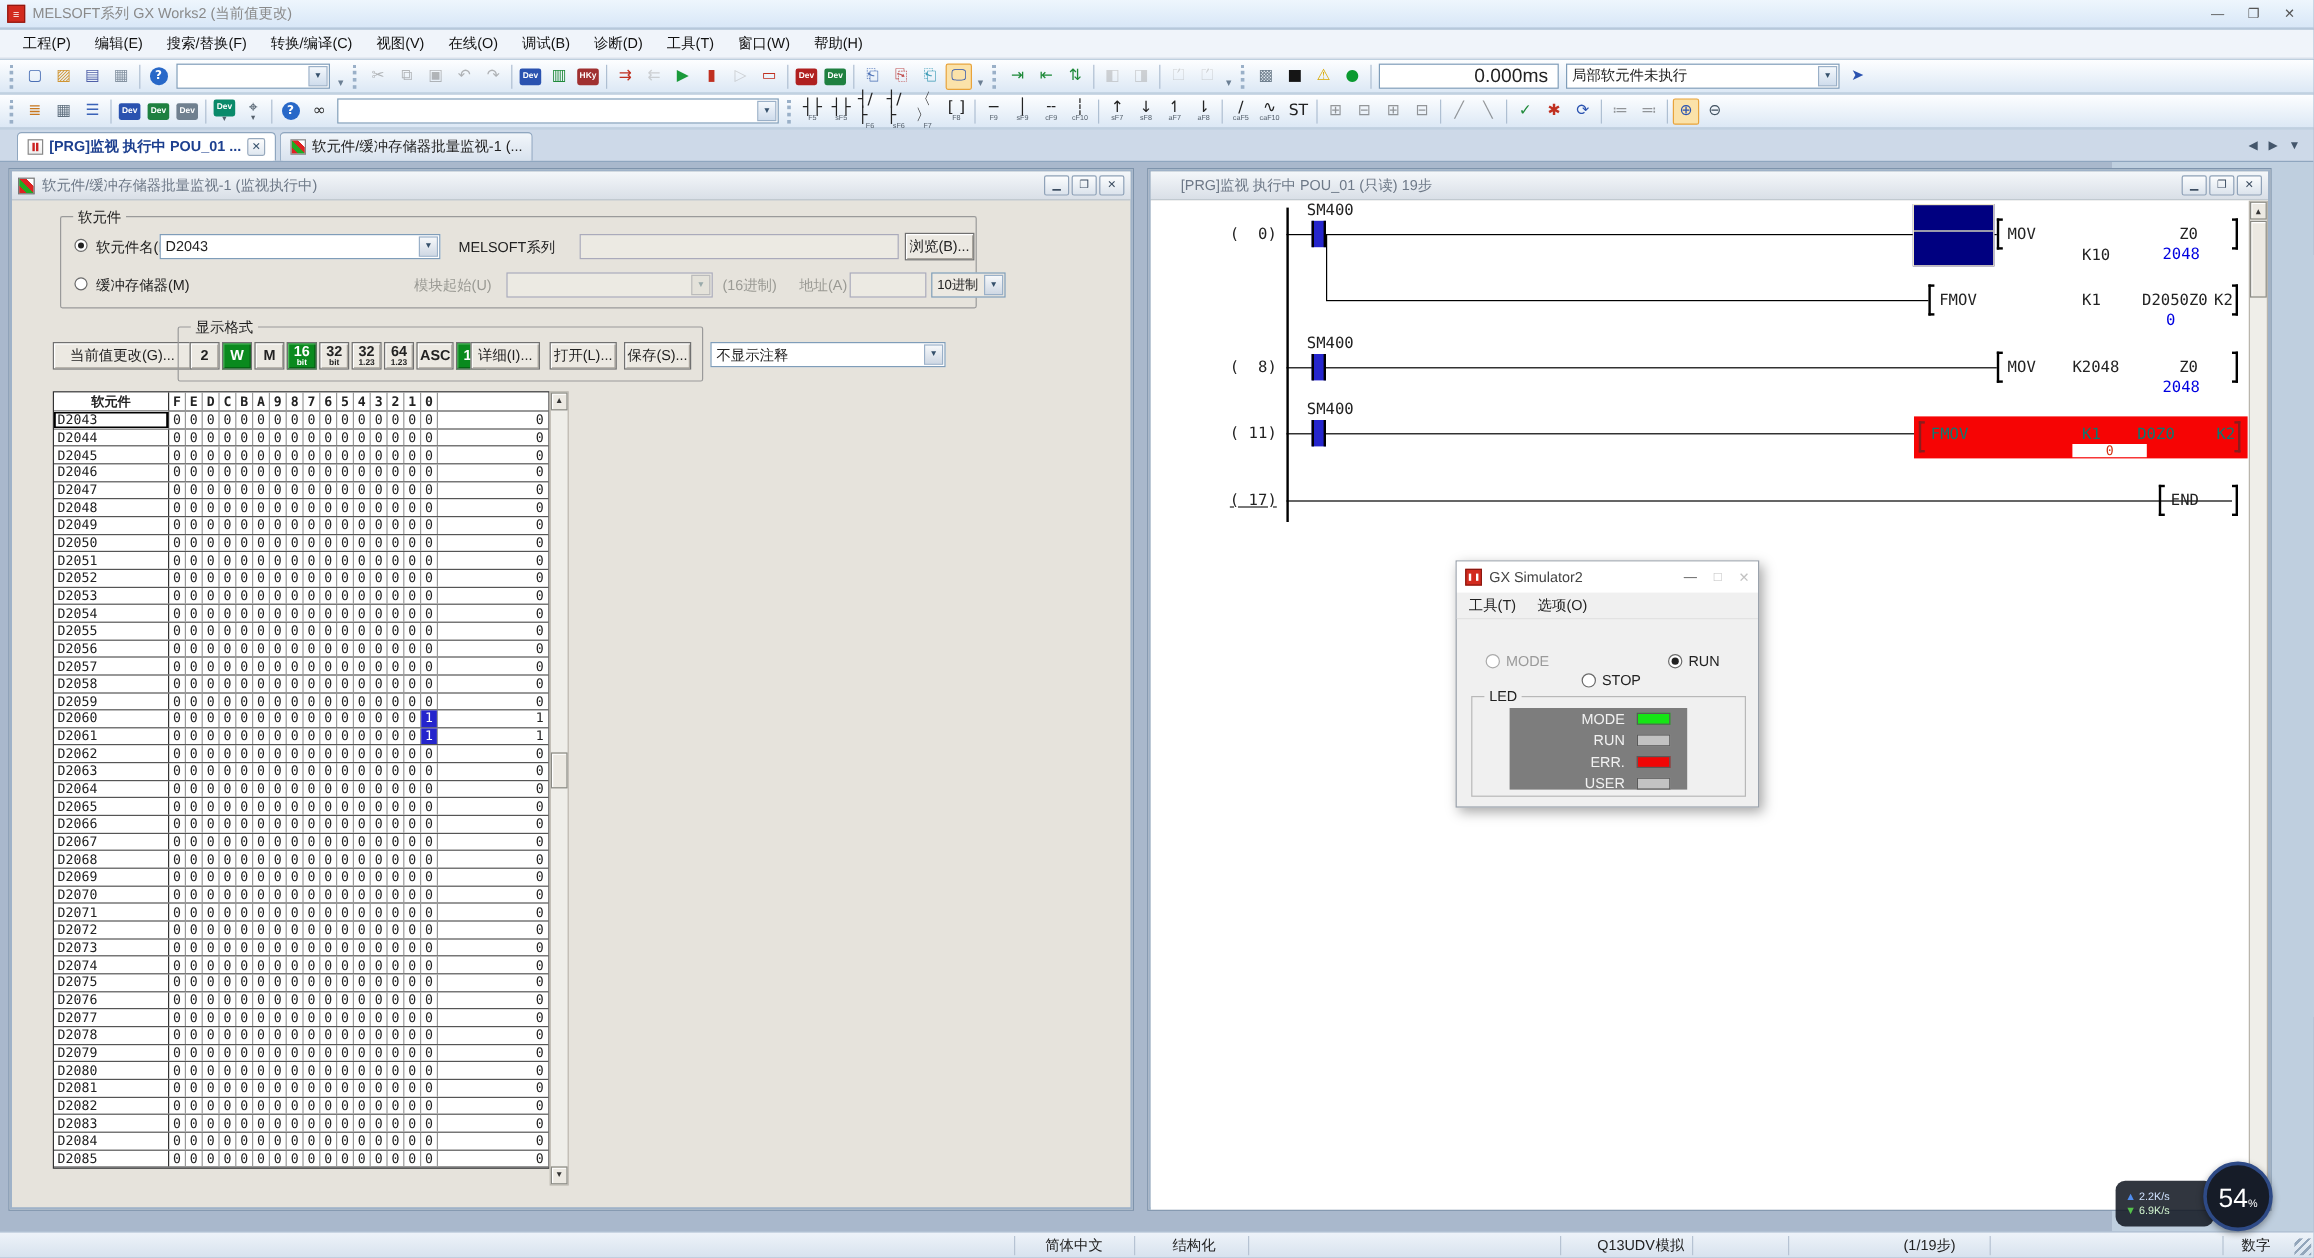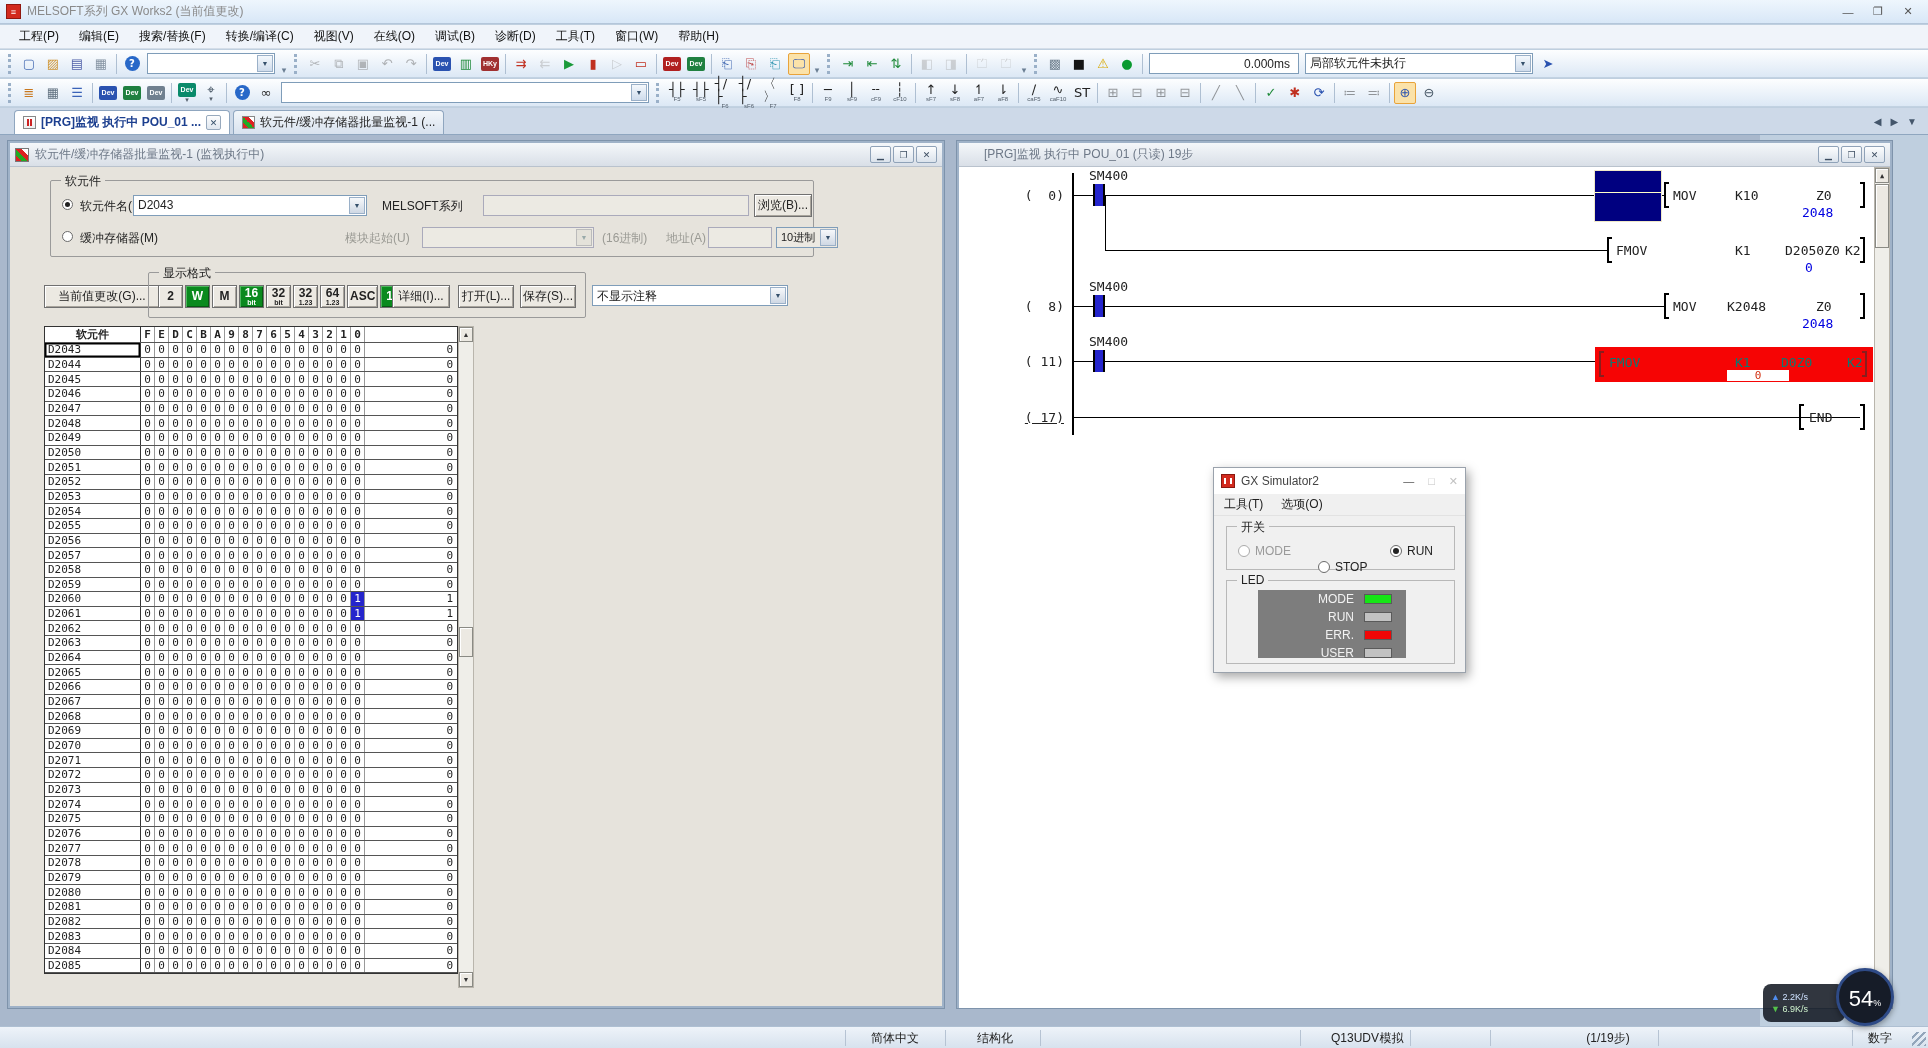--- a/index.html
+++ b/index.html
@@ -35,21 +35,21 @@
   .tb-icon .hint { font-size:6px; line-height:6px; color:#55606c; font-family:"Liberation Sans",sans-serif; }
   .tb-icon.round span.g { width:15px; height:15px; border-radius:50%; display:flex; align-items:center; justify-content:center;
     font-size:10px; font-weight:bold; }
   .devchip { min-width:18px; height:14px; padding:0 1px; border-radius:2px; color:#fff; font-size:7px; font-weight:bold;
     display:flex; align-items:center; justify-content:center; font-family:"Liberation Sans",sans-serif; }
   .tb-combo { height:21px; background:#fff; border:1px solid #7f9db9; display:flex; align-items:center; margin:0 3px; }
   .tb-combo .val { flex:1; padding:0 4px; font-size:12px; white-space:nowrap; overflow:hidden; }
   .tb-combo .arr { width:16px; height:17px; margin:1px; background:linear-gradient(#f4f8fc,#cfdcec); border:1px solid #9ab0c8;
     font-size:7px; color:#35506b; display:flex; align-items:center; justify-content:center; }
   .tb-box { height:21px; background:#fff; border:1px solid #7f9db9; display:flex; align-items:center; justify-content:flex-end;
-    padding:0 8px; margin:0 3px; font-size:12px; }
+    padding:0 8px; margin:0 3px; font-size:16px; }
 
   
   .tabbar { position:absolute; left:0; top:108px; width:1928px; height:27px; background:#cdd9e8;
     display:flex; align-items:flex-end; padding-left:14px; border-bottom:1px solid #8fa6bf; }
   .tab { height:24px; display:flex; align-items:center; gap:5px; padding:0 8px; border:1px solid #8fa6bf; border-bottom:none;
     border-radius:4px 4px 0 0; background:linear-gradient(#f2f6fa,#d8e2ee); margin-right:3px; }
   .tab.active { background:#fff; font-weight:bold; color:#1c3f8f; }
   .tab .ticon { width:13px; height:13px; font-size:0; border:1px solid #888;
     background:linear-gradient(45deg,#d22 25%, #2a2 25% 50%, #d22 50% 75%, #fff 75%); }
   .tab .ticon.ladder { background:linear-gradient(#fff,#eee); position:relative; }
@@ -1509,21 +1509,21 @@
 
       <div class="rail" style="left:113px;top:6px;width:2px;height:262px;"></div>
 
       <span class="stepno" style="left:5px;top:21px;">(  0)</span>
       <div class="rline" style="left:113px;top:28px;width:592px;"></div>
       <span class="clabel" style="left:130px;top:1px;">SM400</span>
       <div class="contact" style="left:134px;top:17px;"></div>
       <div class="cursor-blk" style="left:635px;top:3px;width:68px;height:52px;"></div>
       <div class="brk l" style="left:705px;top:15px;"></div>
       <span class="itxt" style="left:714px;top:21px;">MOV</span>
-      <span class="itxt" style="left:776px;top:21px;text-align:center;">K10</span>
+      <span class="itxt" style="left:776px;top:39px;text-align:center;">K10</span>
       <span class="itxt" style="left:857px;top:21px;">Z0</span>
       <div class="brk r" style="left:901px;top:15px;"></div>
       <span class="mval" style="left:843px;top:38px;">2048</span>
 
       <div class="rail" style="left:146px;top:28px;width:1px;height:55px;"></div>
       <div class="rline" style="left:146px;top:83px;width:502px;"></div>
       <div class="brk l" style="left:648px;top:70px;"></div>
       <span class="itxt" style="left:657px;top:76px;">FMOV</span>
       <span class="itxt" style="left:776px;top:76px;">K1</span>
       <span class="itxt" style="left:826px;top:76px;">D2050Z0</span>
@@ -1577,23 +1577,20 @@
     <span>GX Simulator2</span>
     <span class="sim-ctl">
       <span class="min">—</span>
       <span class="max">□</span>
       <span class="cls">✕</span>
     </span>
   </div>
   <div class="sim-menu">
     <span>工具(T)</span>
     <span>选项(O)</span>
-  </div>
-  <div class="sgrp" style="left:12px;top:58px;width:229px;height:44px;">
-    <span class="grp-label">开关</span>
   </div>
   <span class="sradio" style="left:24px;top:76px;color:#9a9a9a;">
     <span class="radio dis"></span>
     <span>MODE</span>
   </span>
   <span class="sradio" style="left:104px;top:92px;">
     <span class="radio"></span>
     <span>STOP</span>
   </span>
   <span class="sradio" style="left:176px;top:76px;">

